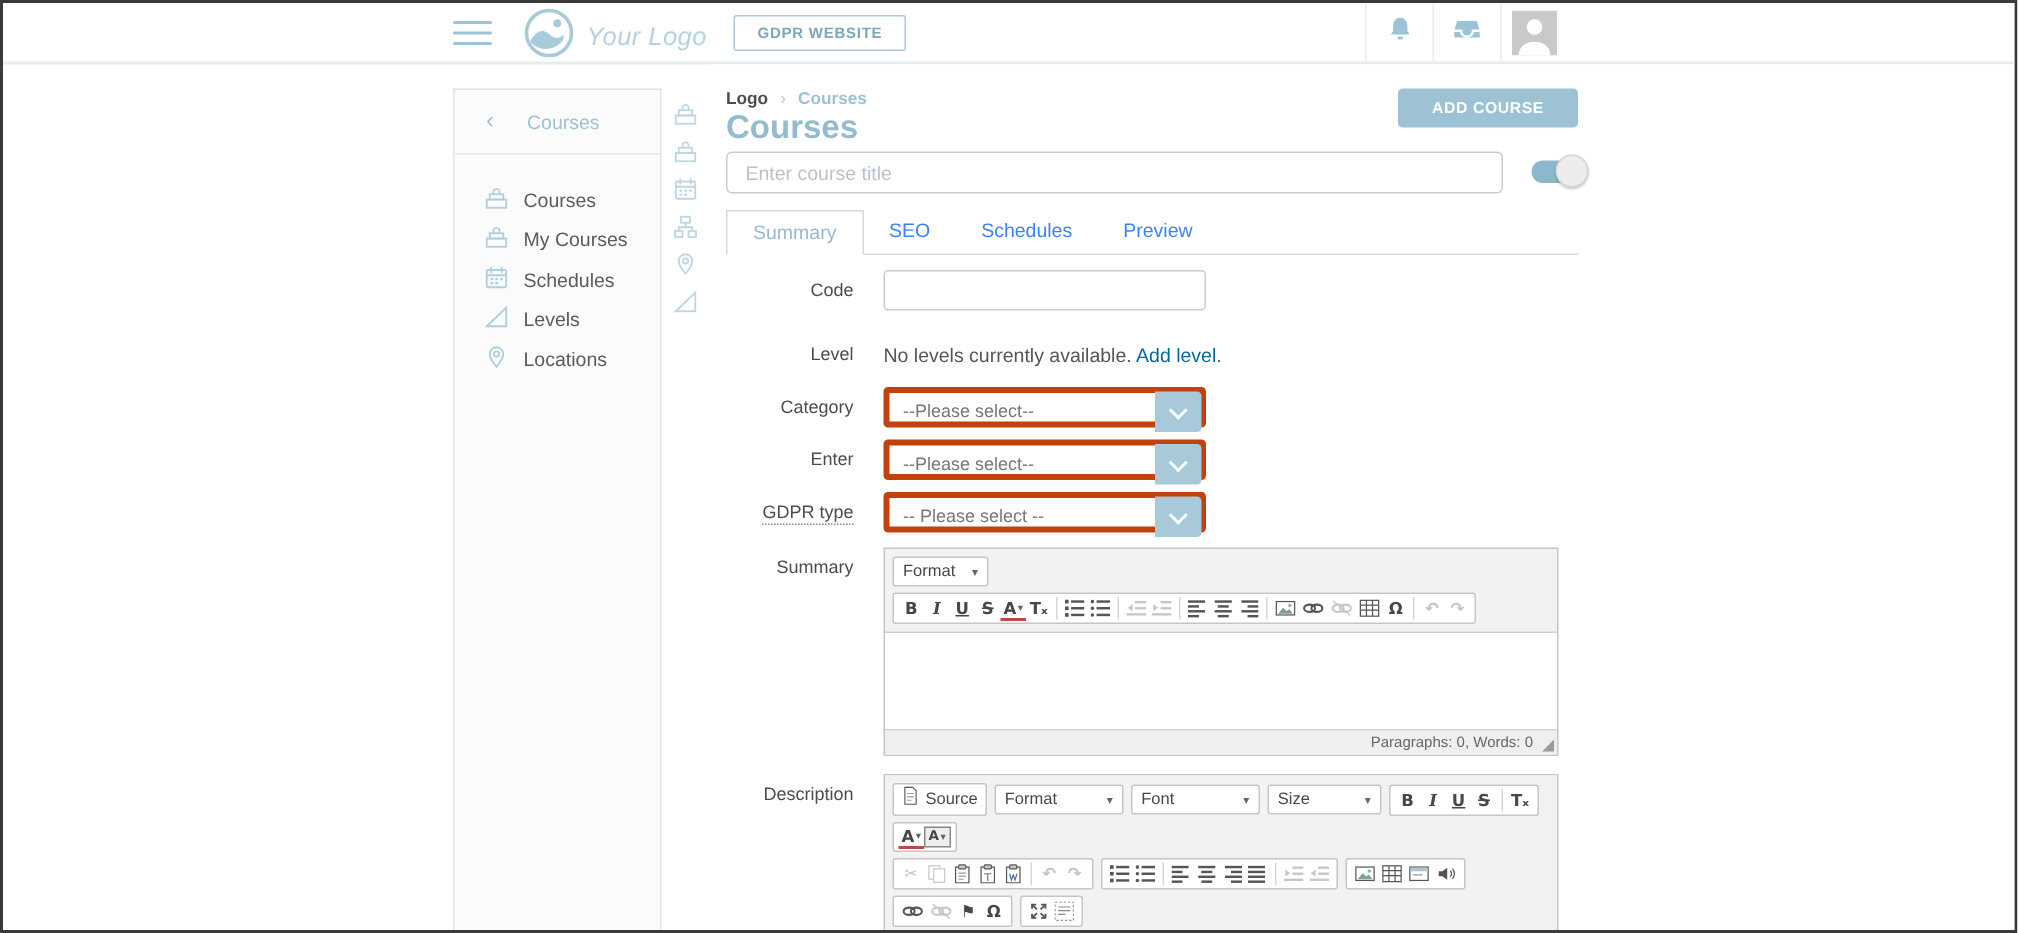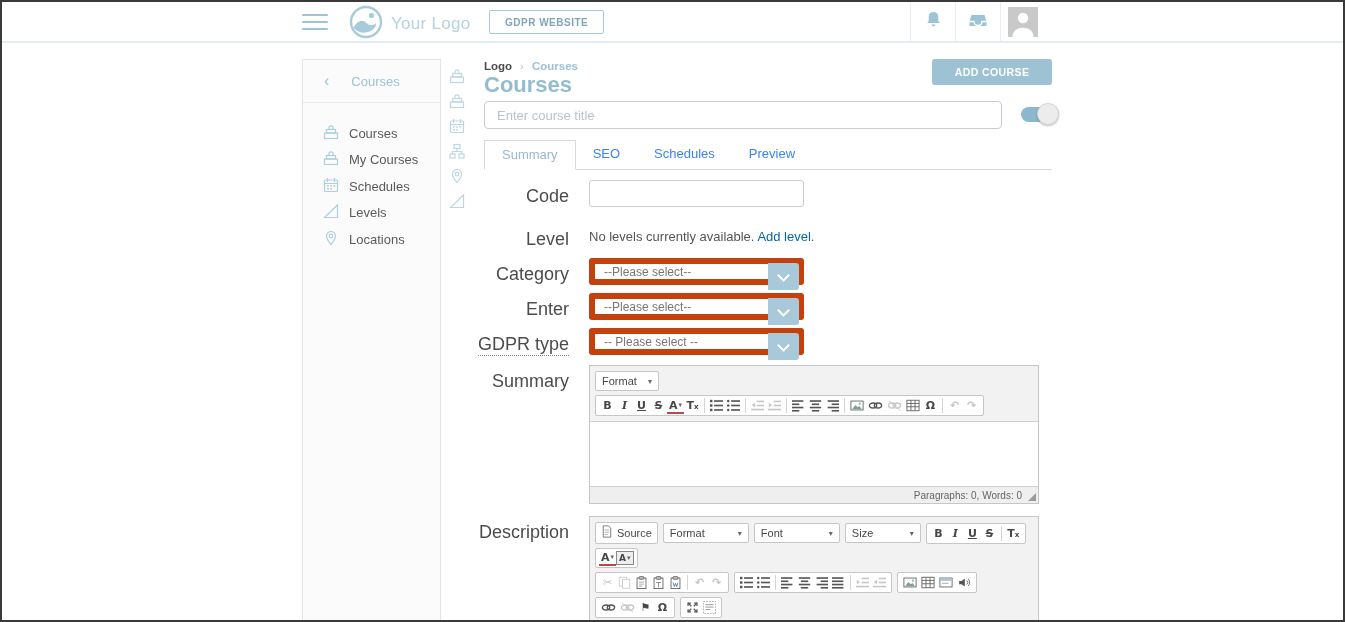--- a/index.html
+++ b/index.html
@@ -5,21 +5,21 @@
   * { box-sizing: border-box; margin: 0; padding: 0; }
   html,body { width:1345px; height:622px; overflow:hidden; background:#fff;
     font-family:"Liberation Sans","DejaVu Sans",sans-serif; }
   .frame { position:relative; width:1345px; height:622px; border:2px solid #3a3a3a; background:#fff; overflow:hidden; }
 
   
   .topbar { position:absolute; left:0; top:0; right:0; height:41px; background:#fff; border-bottom:2px solid #e3edf2; }
   .hamburger { position:absolute; left:300px; top:12px; width:26px; height:16px; display:flex; flex-direction:column; justify-content:space-between; cursor:pointer; }
   .hamburger span { display:block; height:2px; background:#9cc3d6; border-radius:1px; }
   .logo-wrap { position:absolute; left:347px; top:3px; display:flex; align-items:center; gap:8px; cursor:pointer; }
-  .logo-text { font-size:17px; color:#b5d2df; letter-spacing:.3px; }
+  .logo-text { font-size:17px; color:#b5d2df; letter-spacing:.3px;font-style:italic; }
   .view-website { position:absolute; left:487px; top:8px; height:24px; padding:0 15px; background:#fff; border:1px solid #a9cbd9; border-radius:2px; font-size:10px; font-weight:bold; letter-spacing:.5px; color:#7fa5b9; display:flex; align-items:center; cursor:pointer; }
   .top-sep { position:absolute; top:0; width:1px; height:39px; background:#ececec; }
   .icon-btn { position:absolute; top:0; width:44px; height:39px; display:flex; align-items:center; justify-content:center; cursor:pointer; }
   .avatar { position:absolute; left:1006px; top:5px; width:30px; height:30px; cursor:pointer; }
 
   
   .sidebar { position:absolute; left:300px; top:57px; width:139px; bottom:0; background:#fbfbfc; border:1px solid #e4e4e4; border-bottom:none; }
   .sidebar-head { height:43px; border-bottom:1px solid #e8e8e8; display:flex; align-items:center; gap:22px; padding-left:21px; color:#9cc2d4; font-size:13px; cursor:pointer; }
   .sidebar-head .chev { font-size:16px; line-height:1; }
   .side-items { padding-top:17px; }
@@ -42,26 +42,26 @@
   .title-input::placeholder { color:#b9c3c9; }
   .toggle { position:absolute; left:549px; top:64px; width:34px; height:15px; background:#8cb8cd; border-radius:8px; cursor:pointer; }
   .toggle .knob { position:absolute; right:-4px; top:-4px; width:22px; height:22px; border-radius:50%; background:#ececec; border:1px solid #d5d5d5; box-shadow:0 1px 2px rgba(0,0,0,.25); }
 
   .tabs { position:absolute; left:12px; top:97px; width:568px; border-bottom:1px solid #d9d9d9; display:flex; }
   .tab { padding:6px 17px 7px; font-size:13px; color:#3b82f6; cursor:pointer; margin-bottom:-1px; }
   .tab.active { color:#97b9cf; background:#fff; border:1px solid #d9d9d9; border-bottom:1px solid #fff; }
 
   .form { position:absolute; left:0; top:128px; right:0; }
   .frow { position:absolute; left:0; display:flex; }
-  .flabel { width:97px; text-align:right; font-size:18px; color:#4c4c4c; padding-top:6px; }
+  .flabel { width:97px; text-align:right; font-size:12px; color:#4c4c4c; padding-top:6px; }
   .field { margin-left:20px; }
   .text-input { width:215px; height:27px; border:1px solid #ccc; border-radius:3px; padding:0 8px; font-size:12px; outline:none; font-family:inherit; }
   .level-line { padding-top:6px; font-size:13px; color:#555; }
   .level-link { color:#0369a1; cursor:pointer; }
-  .selectbox { position:relative; width:215px; height:27px; border:6px solid #c2410c; border-radius:3px; background:#fff; font-size:12px; color:#777; display:flex; align-items:flex-end; padding-left:9px; cursor:pointer; }
+  .selectbox { position:relative; width:215px; height:27px; border:4px solid #c2410c; border-radius:3px; background:#fff; font-size:12px; color:#777; display:flex; align-items:flex-end; padding-left:9px; cursor:pointer; }
   .selectbox .sel-arrow { position:absolute; right:-1px; top:-1px; width:31px; height:27px; background:#a7c9d9; border-radius:0 3px 3px 0; }
   .sel-arrow::after { content:""; position:absolute; left:11px; top:8px; width:7px; height:7px; border-right:2px solid #fff; border-bottom:2px solid #fff; transform:rotate(45deg); }
   .dotted { border-bottom:1px dotted #888; padding-bottom:1px; }
 
   
   .editor { width:450px; border:1px solid #c6c6c6; background:#fff; }
   .ed-toolbar { background:#f2f2f2; border-bottom:1px solid #d1d1d1; padding:3px 5px; }
   .ed-row { display:flex; align-items:center; flex-wrap:wrap; }
   .combo { display:inline-flex; align-items:center; justify-content:space-between; background:#fff; border:1px solid #c6c6c6; border-radius:2px; height:20px; padding:0 6px; font-size:11px; color:#474747; margin:2px 5px 2px 0; cursor:pointer; gap:10px; }
   .combo .carrow { font-size:8px; color:#666; }

